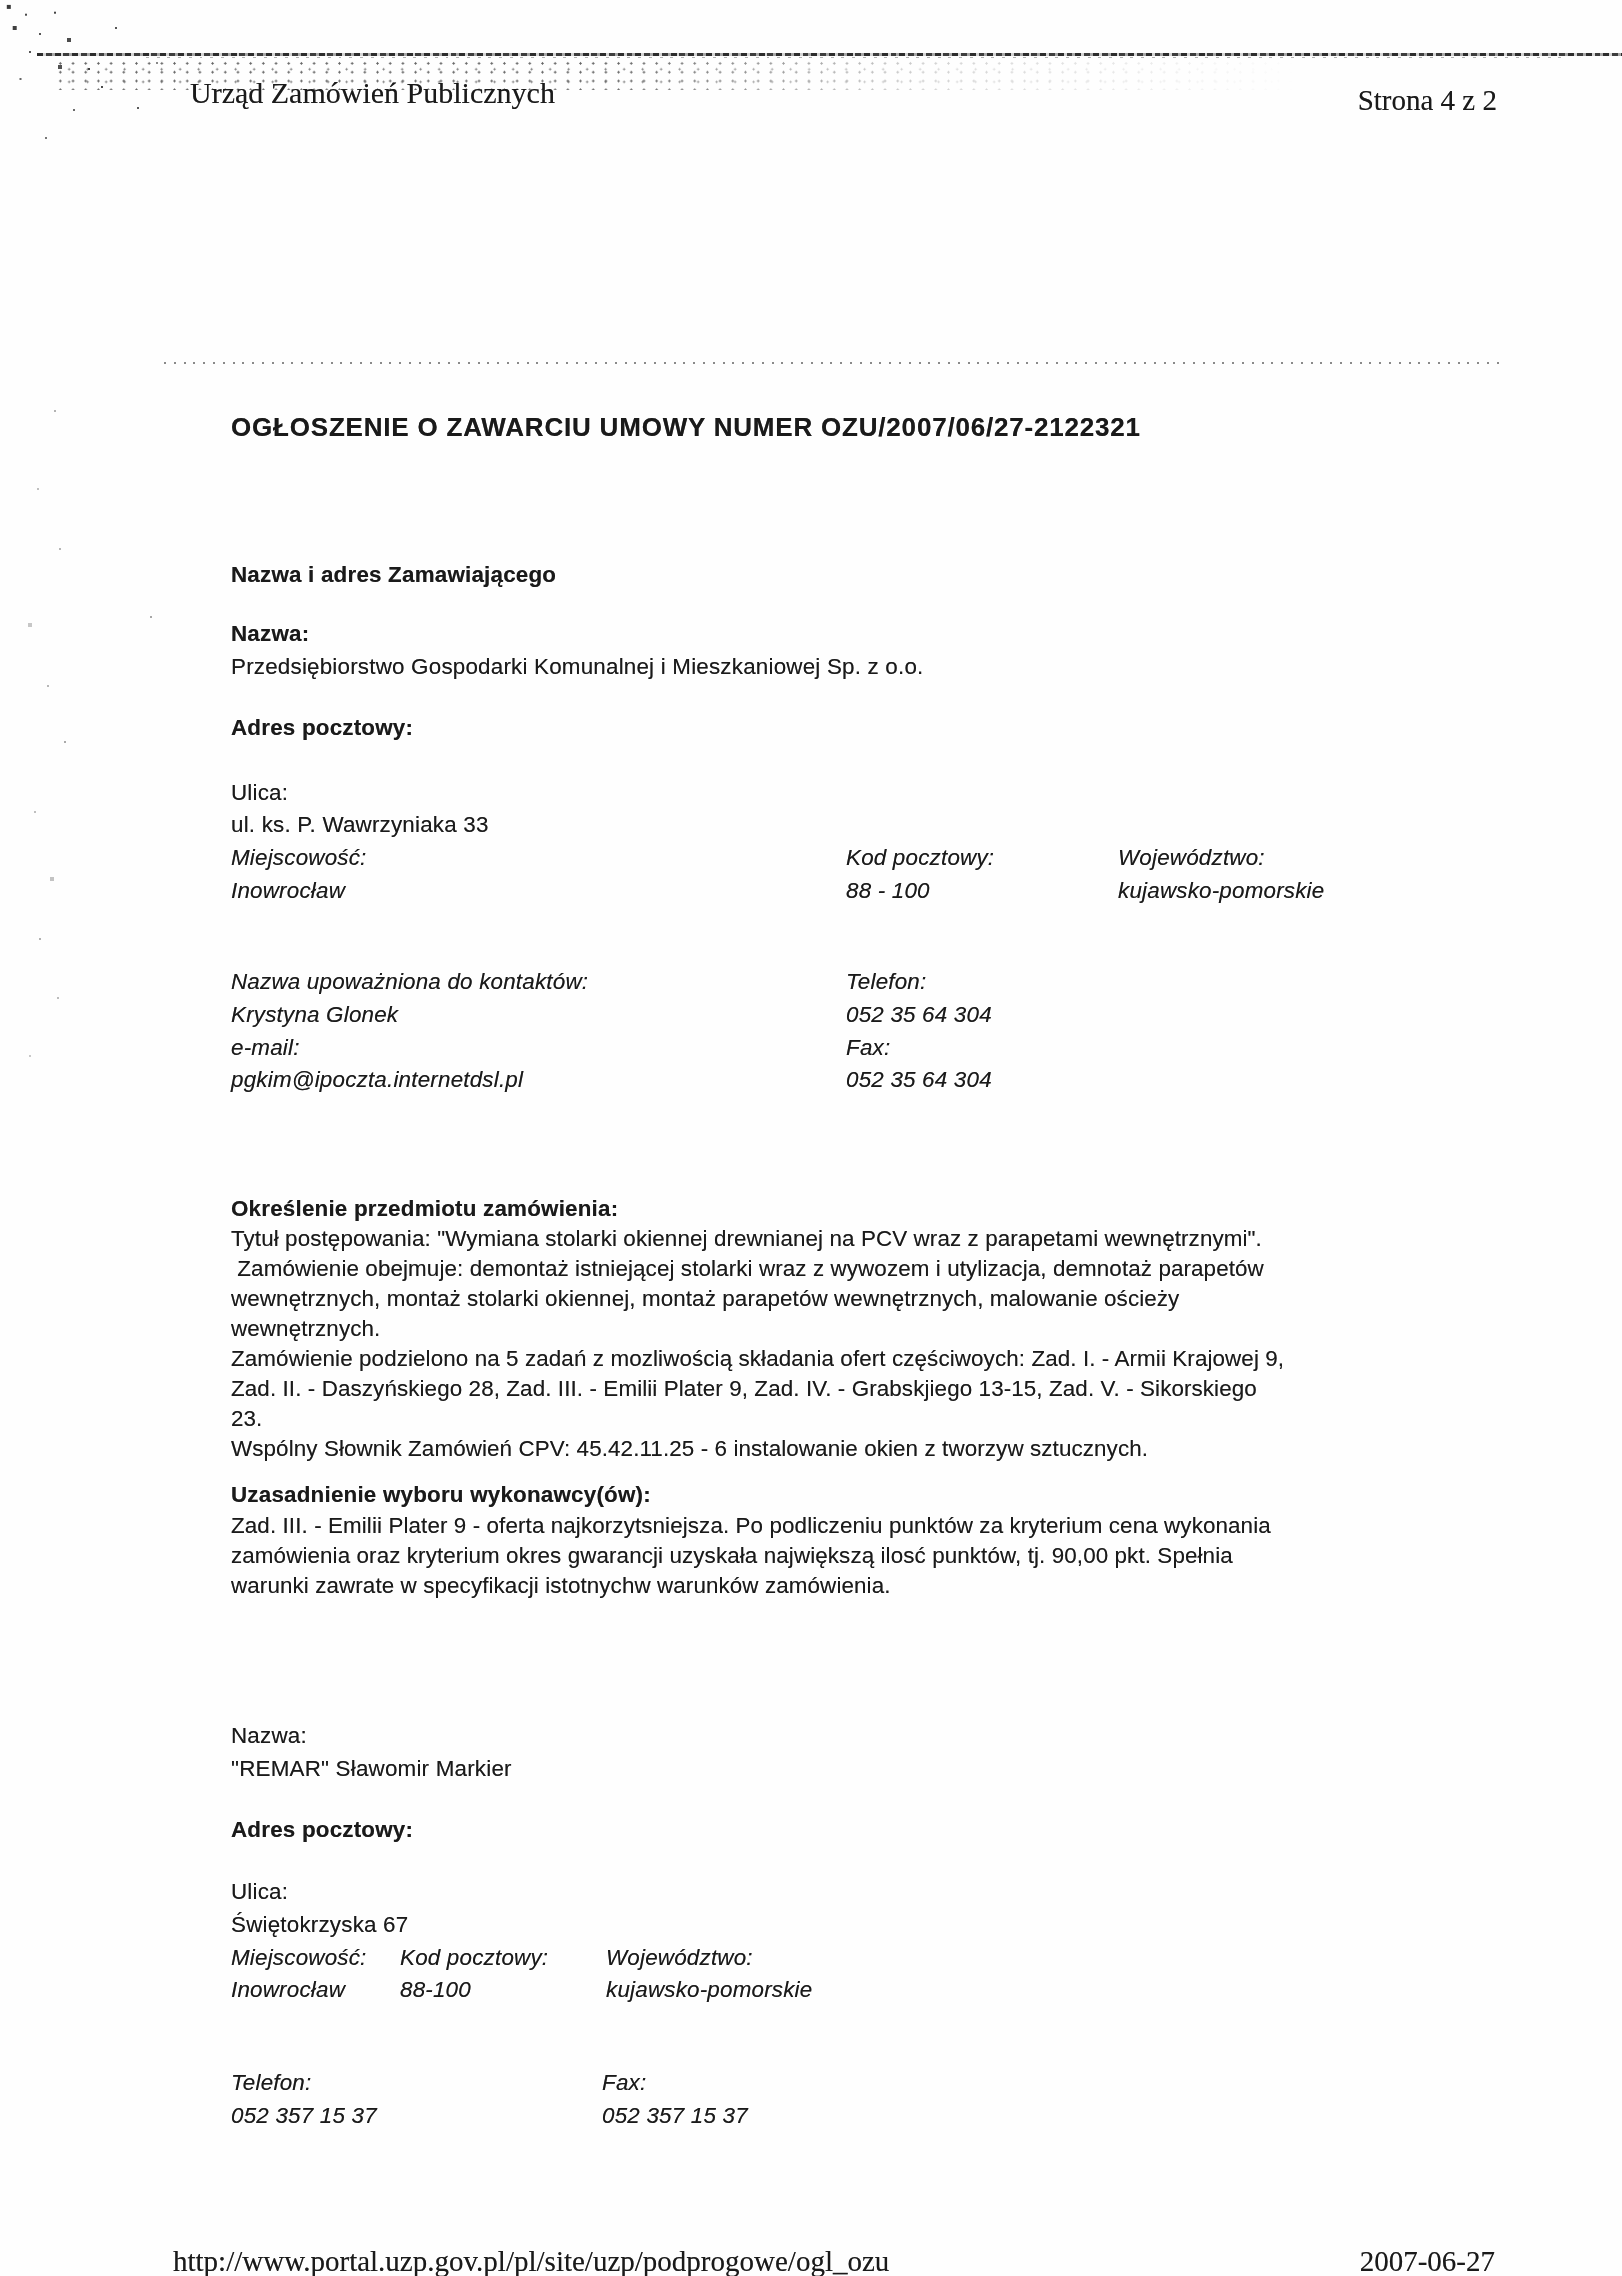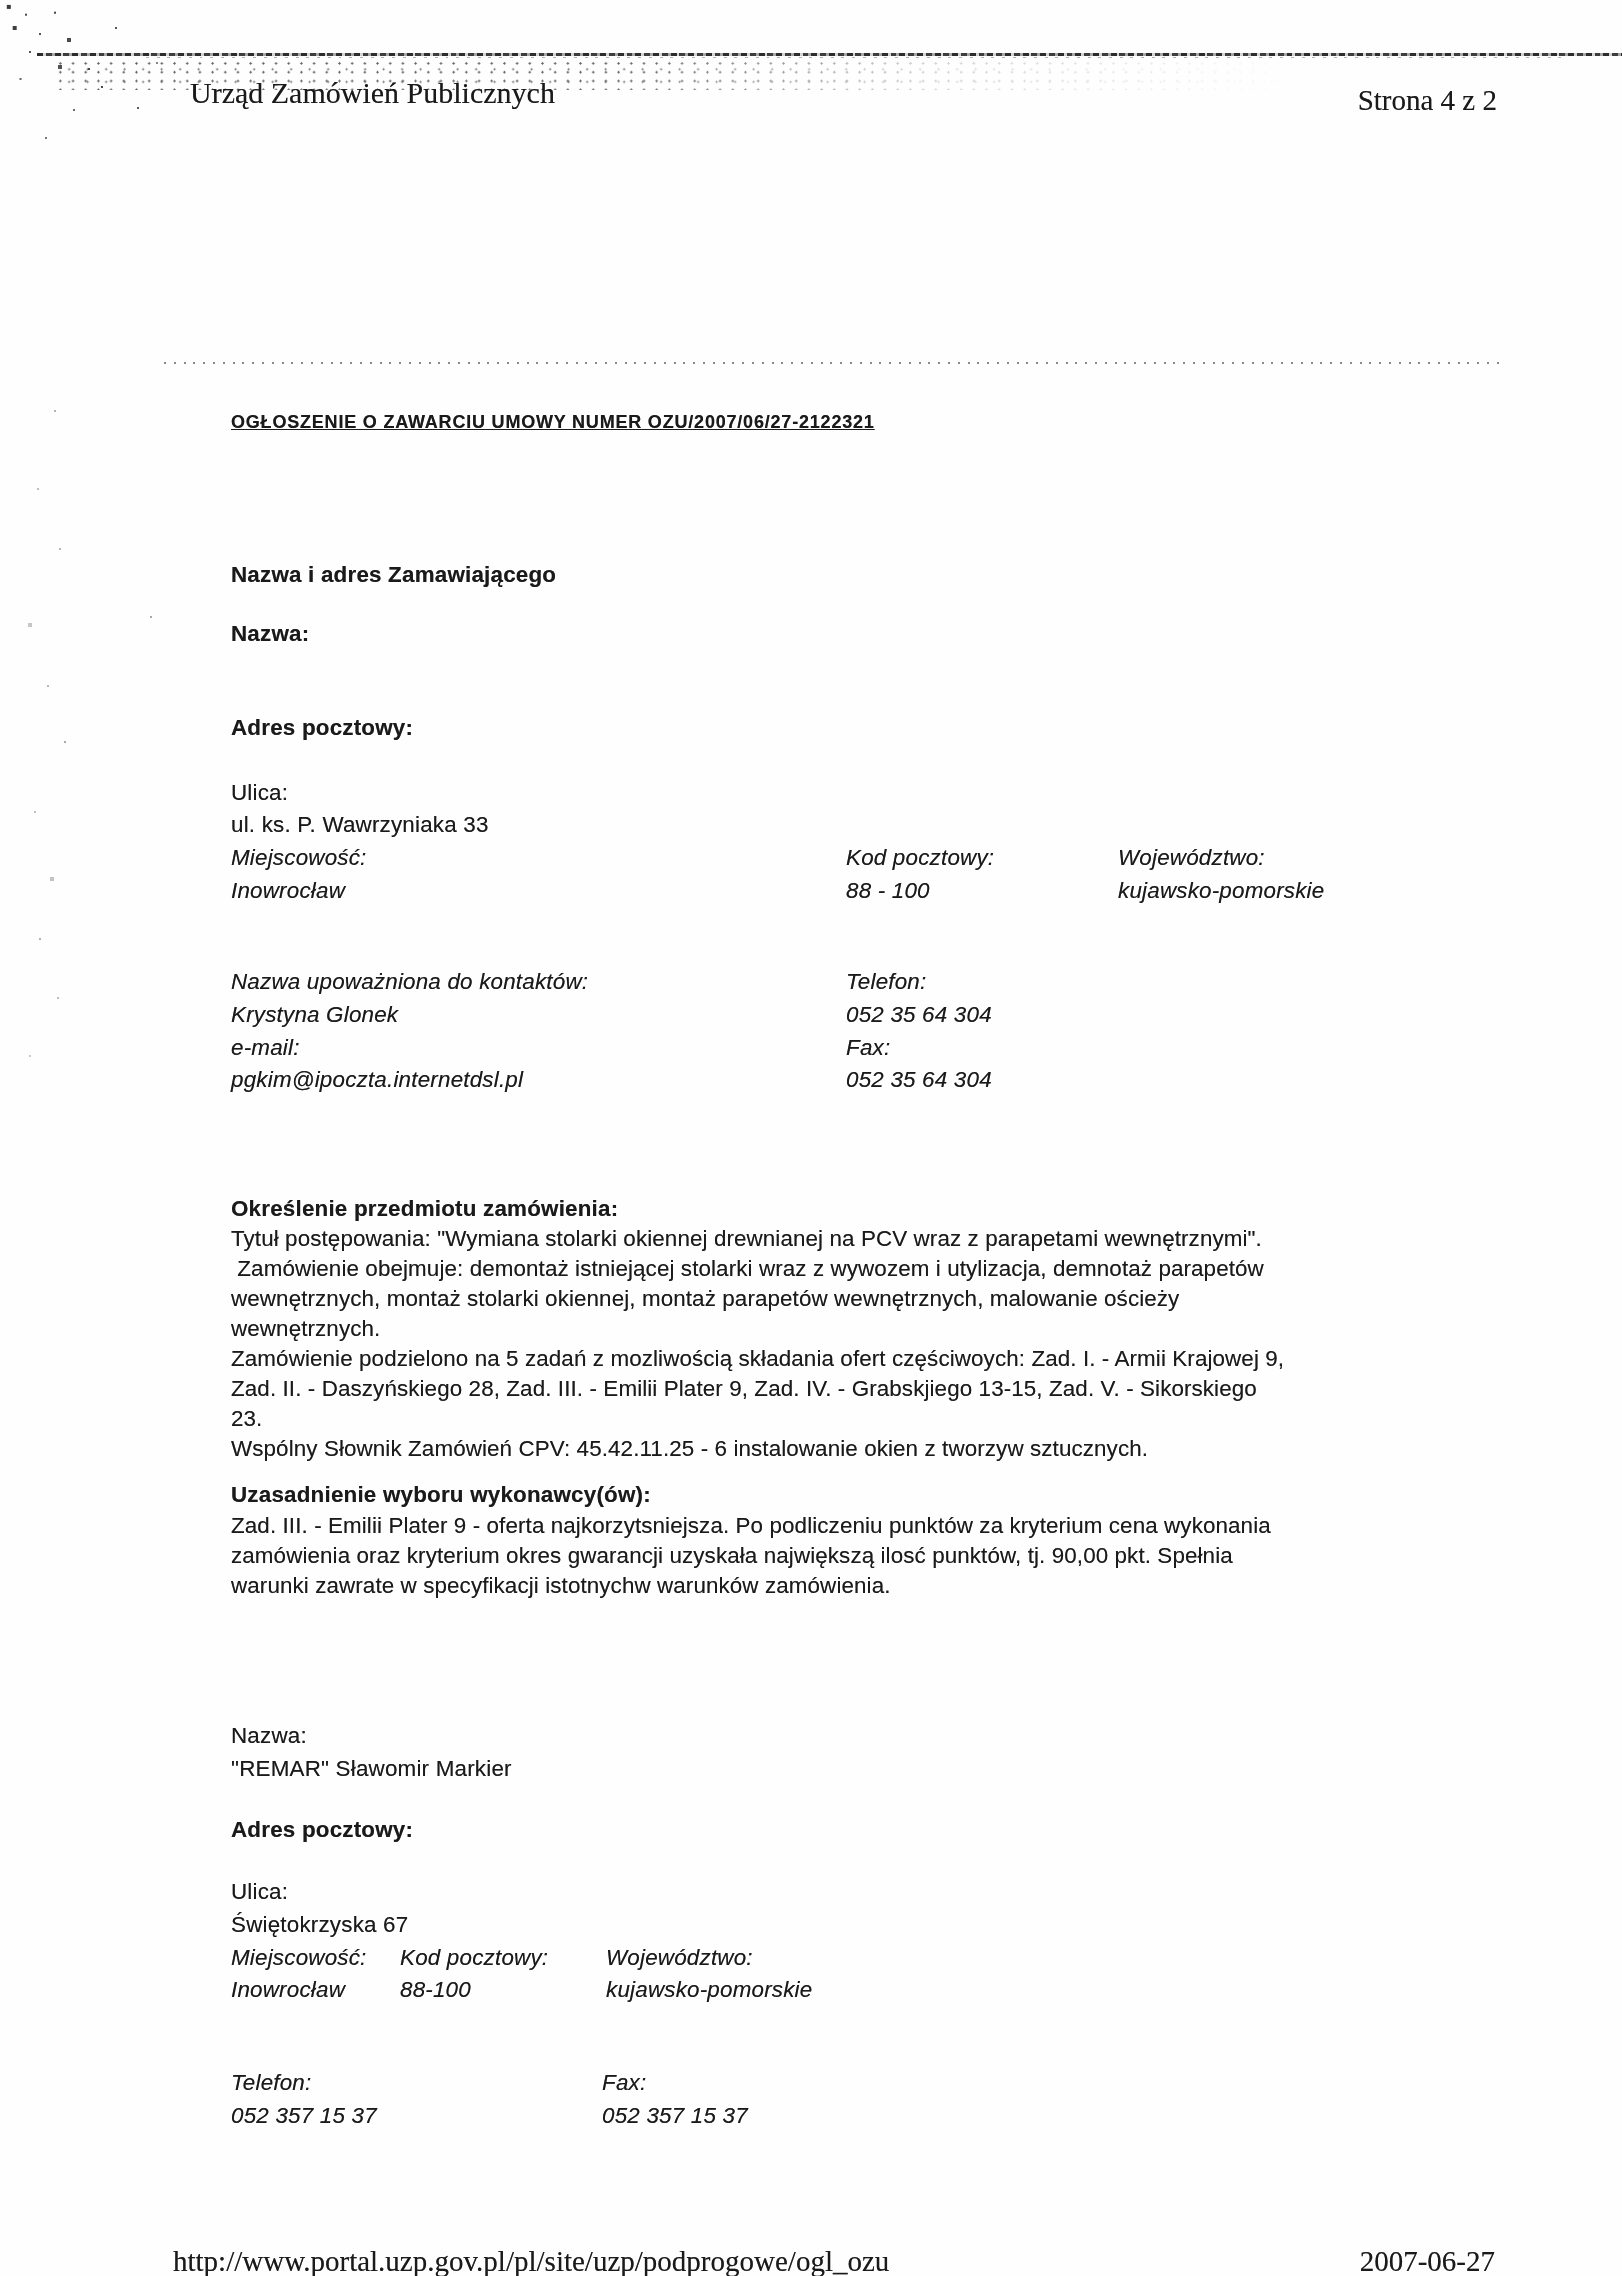--- a/index.html
+++ b/index.html
@@ -10,23 +10,22 @@
     background:#fefefe;
     overflow:hidden;
     font-family:"Liberation Sans", sans-serif;
     color:#1a1a1a;
   }
   .abs{position:absolute;white-space:nowrap;}
   .sans{font-size:22.4px;line-height:33px;text-shadow:0 0 0.5px rgba(25,25,25,.55);letter-spacing:0.2px;}
   .bold{font-weight:700;}
   .serif{font-family:"Liberation Serif", serif;font-size:30px;text-shadow:0 0 0.4px rgba(20,20,20,.5);}
   .doc-title{
-    margin:0;font-size:18px;font-weight:700;letter-spacing:0.8px;
+    margin:0;font-size:26px;font-weight:700;letter-spacing:0.8px;
     text-shadow:0 0 0.6px rgba(15,15,15,.6);
-    text-decoration:underline;
   }
   .para{
     position:absolute;left:231px;width:1278px;
     font-size:22.4px;line-height:30px;
     white-space:pre-line;text-shadow:0 0 0.5px rgba(25,25,25,.5);letter-spacing:0.1px;
   }
   .row{position:absolute;left:0;right:0;height:33px;font-style:italic;}
   .row .c{position:absolute;white-space:nowrap;}
 
   
@@ -90,20 +89,21 @@
   <div class="abs serif" style="top:76px;left:190px;">Urząd Zamówień Publicznych</div>
   <div class="abs serif" style="top:84px;right:126px;font-size:29px;">Strona 4 z 2</div>
 
   <div class="dotted-sep"></div>
 
   <h1 class="abs doc-title" style="top:412px;left:231px;">OGŁOSZENIE O ZAWARCIU UMOWY NUMER OZU/2007/06/27-2122321</h1>
 
   <div class="abs sans bold" style="top:558px;left:231px;">Nazwa i adres Zamawiającego</div>
 
   <div class="abs sans bold" style="top:617px;left:231px;">Nazwa:</div>
+  <div class="abs sans" style="top:650px;left:231px;">Przedsiębiorstwo Gospodarki Komunalnej i Mieszkaniowej Sp. z o.o.</div>
 
   <div class="abs sans bold" style="top:711px;left:231px;">Adres pocztowy:</div>
 
   <div class="abs sans" style="top:776px;left:231px;">Ulica:</div>
   <div class="abs sans" style="top:808px;left:231px;">ul. ks. P. Wawrzyniaka 33</div>
 
   <div class="row sans" style="top:841px;">
     <span class="c" style="left:231px;">Miejscowość:</span>
     <span class="c" style="left:846px;">Kod pocztowy:</span>
     <span class="c" style="left:1118px;">Województwo:</span>

